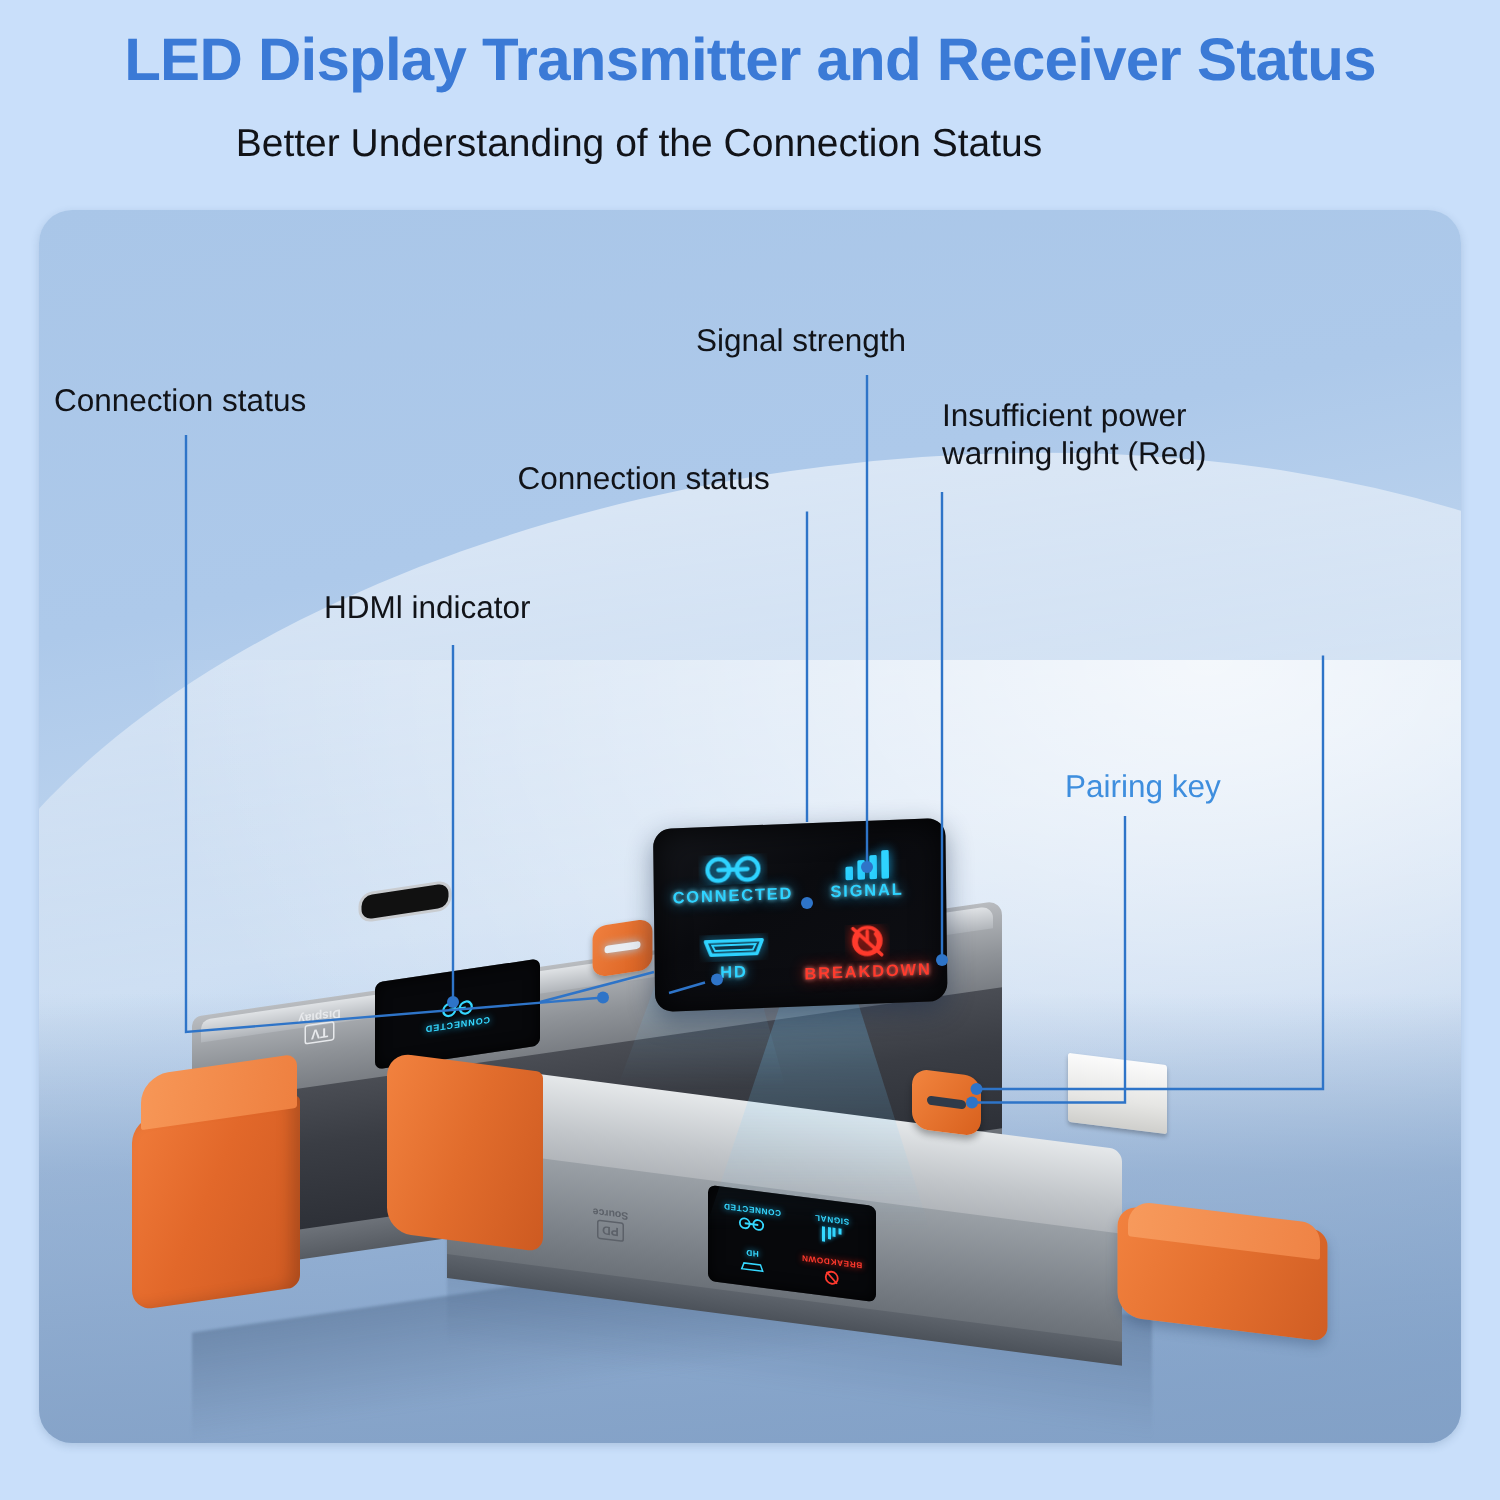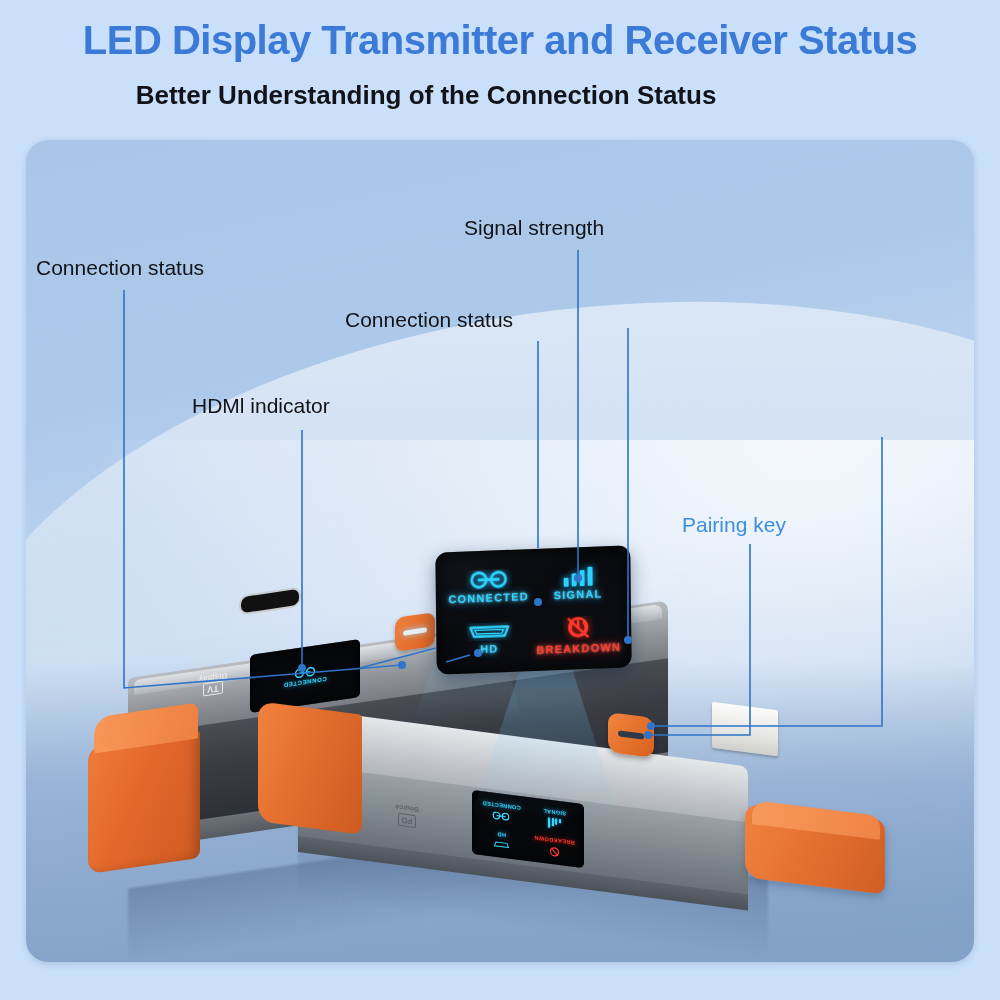--- a/index.html
+++ b/index.html
@@ -12,21 +12,21 @@
   .stage{position:absolute;inset:0;width:1000px;height:1000px;padding-left:48px;}
 
   
   .title{
     position:absolute;left:0;top:18px;width:1000px;text-align:center;
     font-size:40px;font-weight:bold;letter-spacing:-0.5px;
     color:#3b7ad6;white-space:nowrap;
   }
   .subtitle{
     position:absolute;left:0;top:80px;width:852px;text-align:center;
-    font-size:26px;font-weight:bold;color:#111318;
+    font-size:26px;font-weight:normal;color:#111318;
   }
 
   
   .panel{
     position:absolute;left:26px;top:140px;width:948px;height:822px;
     border-radius:22px;overflow:hidden;
     background:linear-gradient(168deg,#a9c6e8 0%,#adc9ea 28%,#c3d8f0 52%,#b7cfec 70%,#8fb0d6 100%);
     box-shadow:0 2px 6px rgba(40,70,110,.18);
   }
   
@@ -45,21 +45,21 @@
     position:absolute;left:0;bottom:0;width:948px;height:300px;
     background:linear-gradient(to bottom,rgba(120,152,192,0) 0%,rgba(122,154,194,.55) 40%,rgba(128,158,196,.85) 100%);
     pointer-events:none;
   }
 
   
   .lbl{
     position:absolute;font-size:21px;font-weight:normal;color:#111318;
     line-height:1.18;white-space:pre-line;
   }
-  .lbl.accent{color:#3e8ede;}
+  .lbl.accent{color:#3e8ede;margin-left:28px;}
 
   
   .leaders{position:absolute;left:0;top:0;width:1000px;height:1000px;pointer-events:none;}
 
   
   .dev{position:absolute;}
 
   
   #transmitter{left:62px;top:530px;width:620px;height:230px;}
   .tx-top{
@@ -416,23 +416,25 @@
       <circle cx="578" cy="578" r="4"></circle>
       <circle cx="628" cy="640" r="4"></circle>
       <circle cx="651" cy="726" r="4"></circle>
       <circle cx="648" cy="735" r="4"></circle>
       <circle cx="478" cy="653" r="4"></circle>
     </g>
   </svg>
 
   <div class="lbl" style="left:36px;  top:256px;">Connection status</div>
 
-  <div class="lbl" style="left:192px; top:394px;">HDMl indicator</div>
+  <div class="lbl" style="left:216px; top:394px;">HDMl indicator</div>
 
   <div class="lbl" style="left:345px; top:308px;">Connection status</div>
 
   <div class="lbl" style="left:464px; top:216px;">Signal strength</div>
 
+  <div class="lbl" style="left:628px; top:266px;">Insufficient power
+warning light (Red)</div>
 
 
   <div class="lbl accent" style="left:682px; top:513px;">Pairing key</div>
 
 </div>
 
 </body></html>

